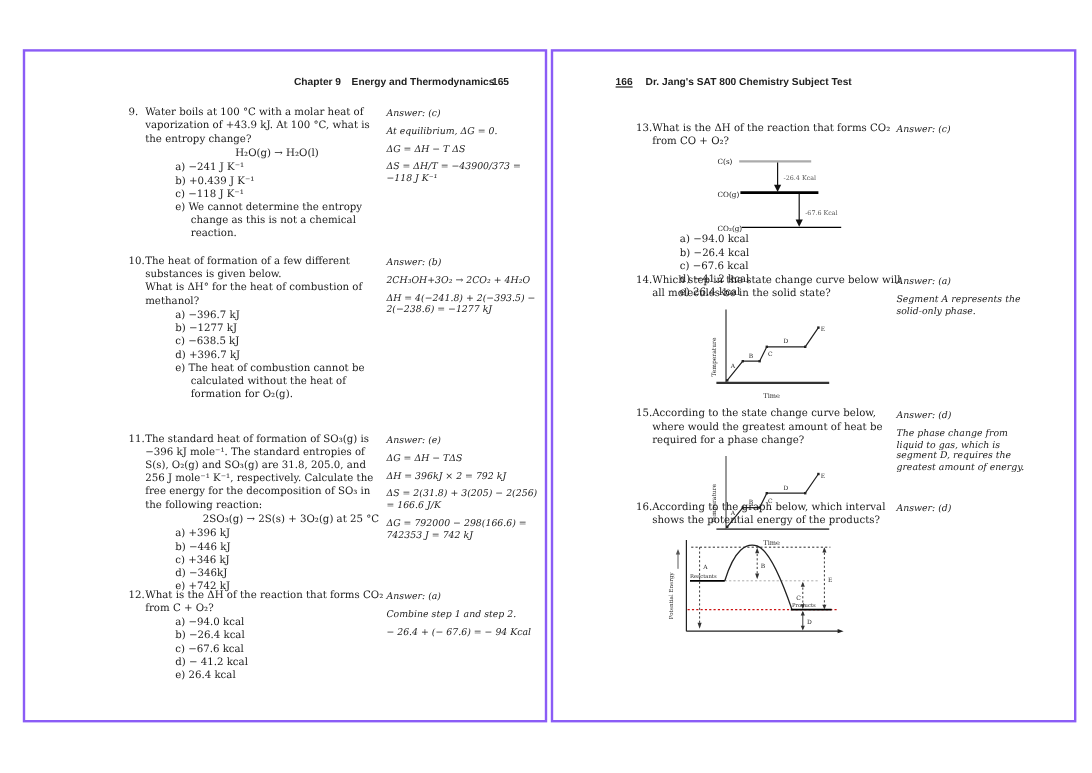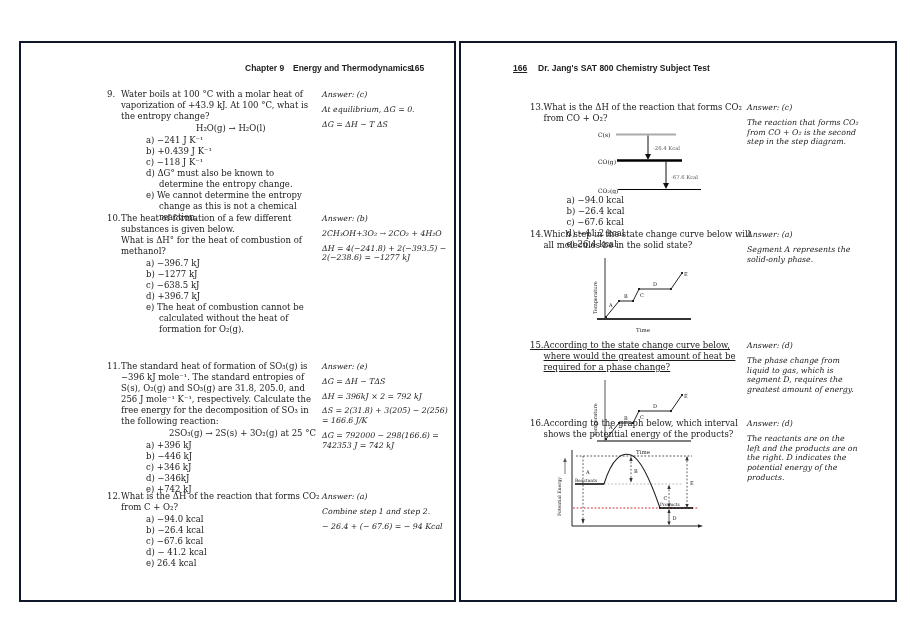--- a/index.html
+++ b/index.html
@@ -1,17 +1,17 @@
 <!DOCTYPE html>
 <html><head>
 <meta charset="utf-8">
 <style>
   html,body{margin:0;padding:0;background:#ffffff;}
   body{width:910px;height:644px;position:relative;font-family:"DejaVu Serif","Liberation Serif",serif;color:#1a1a1a;}
-  .page{position:absolute;top:41px;height:561px;background:#fff;border:2px solid #0f172a;box-sizing:border-box;}
+  .page{position:absolute;top:41px;height:561px;background:#fff;border:2px solid #8b5cf6;box-sizing:border-box;}
   #page-left{left:19px;width:437px;}
   #page-right{left:459px;width:438px;}
   .hdr{position:absolute;top:20px;font-family:"Liberation Sans","DejaVu Sans",sans-serif;font-size:8.5px;font-weight:600;color:#222;white-space:nowrap;}
   .q{position:absolute;font-size:8.5px;line-height:11px;}
   .q-flex{display:flex;}
   .qnum{flex:0 0 14px;}
   .qnum-r{flex:0 0 13px;}
   .qtext{width:200px;}
   .qtext-r{width:208px;}
   .choices{margin-left:25px;margin-top:1px;}
@@ -41,29 +41,29 @@
       <div class="qnum">9.</div>
       <div class="qtext">
         <span>Water boils at 100 °C with a molar heat of vaporization of +43.9 kJ. At 100 °C, what is the entropy change?</span>
         <div class="equations" style="margin-left:75px;">
             <div class="eq">H₂O(g) → H₂O(l)</div>
           </div>
         <div class="choices">
             <div class="choice">a) −241 J K⁻¹</div>
             <div class="choice">b) +0.439 J K⁻¹</div>
             <div class="choice">c) −118 J K⁻¹</div>
-            <div class="choice">d) ΔG° must also be known to determine the entropy change.</div>
             <div class="choice">e) We cannot determine the entropy change as this is not a chemical reaction.</div>
           </div>
       </div>
     </div>
     <div class="ans ans-l">
         <div class="ans-line">Answer: (c)</div>
         <div class="ans-line">At equilibrium, ΔG = 0.</div>
         <div class="ans-line">ΔG = ΔH − T ΔS</div>
+        <div class="ans-line">ΔS = ΔH/T = −43900/373 = −118 J K⁻¹</div>
       </div>
   </div>
 
   <div class="q" style="left:86px;top:170px;width:345px;">
     <div class="q-flex">
       <div class="qnum">10.</div>
       <div class="qtext">
         <span>The heat of formation of a few different substances is given below.</span>
         <div>What is ΔH° for the heat of combustion of methanol?</div>
         <div class="choices">
@@ -157,21 +157,20 @@
             <div class="choice">a) −94.0 kcal</div>
             <div class="choice">b) −26.4 kcal</div>
             <div class="choice">c) −67.6 kcal</div>
             <div class="choice">d) −41.2 kcal</div>
             <div class="choice">e) 26.4 kcal</div>
           </div>
       </div>
     </div>
     <div class="ans ans-r">
         <div class="ans-line">Answer: (c)</div>
-        <div class="ans-line">The reaction that forms CO₂ from CO + O₂ is the second step in the step diagram.</div>
       </div>
   </div>
 
   <div class="q" style="left:69px;top:186px;width:345px;">
     <div class="q-flex">
       <div class="qnum-r">14.</div>
       <div class="qtext-r">
         <span>Which step in the state change curve below will all molecules be in the solid state?</span>
         <svg width="115" height="82" viewBox="0 0 115 82" style="margin:3px 0 0 44px;">
           <text transform="translate(9,60) rotate(-90)" class="glab">Temperature</text>
@@ -192,21 +191,21 @@
           <text x="55" y="78" text-anchor="middle" class="gsmall">Time</text>
         </svg>
       </div>
     </div>
     <div class="ans ans-r">
         <div class="ans-line">Answer: (a)</div>
         <div class="ans-line">Segment A represents the solid-only phase.</div>
       </div>
   </div>
 
-  <div class="q" style="left:69px;top:297px;width:345px;text-decoration:underline;">
+  <div class="q" style="left:69px;top:297px;width:345px;">
     <div class="q-flex">
       <div class="qnum-r">15.</div>
       <div class="qtext-r">
         <span>According to the state change curve below, where would the greatest amount of heat be required for a phase change?</span>
         <svg width="115" height="82" viewBox="0 0 115 82" style="margin:3px 0 0 44px;">
           <text transform="translate(9,60) rotate(-90)" class="glab">Temperature</text>
           <line x1="17" y1="4" x2="17" y2="65" stroke="#555" stroke-width="1"></line>
           <line x1="9" y1="65" x2="103" y2="65" stroke="#555" stroke-width="1.5"></line>
           <polyline points="18,63 31,47 45,47 51,35 83,35 94,19" fill="none" stroke="#222" stroke-width="1"></polyline>
           <rect x="17" y="62" width="2" height="2" fill="#222"></rect>
@@ -267,16 +266,15 @@
           <text x="120.5" y="76" class="glab" fill="#8b2500">D</text>
           <line x1="135" y1="13" x2="135" y2="63" stroke="#333" stroke-width="0.8" stroke-dasharray="1.8,1.8"></line>
           <polygon points="133.3,16.5 136.7,16.5 135,12" fill="#333"></polygon>
           <polygon points="133.3,60 136.7,60 135,64" fill="#333"></polygon>
           <text x="138" y="41" class="glab" fill="#b35900">E</text>
         </svg>
       </div>
     </div>
     <div class="ans ans-r">
         <div class="ans-line">Answer: (d)</div>
-        <div class="ans-line">The reactants are on the left and the products are on the right. D indicates the potential energy of the products.</div>
       </div>
   </div>
 </div>
 
 </body></html>

